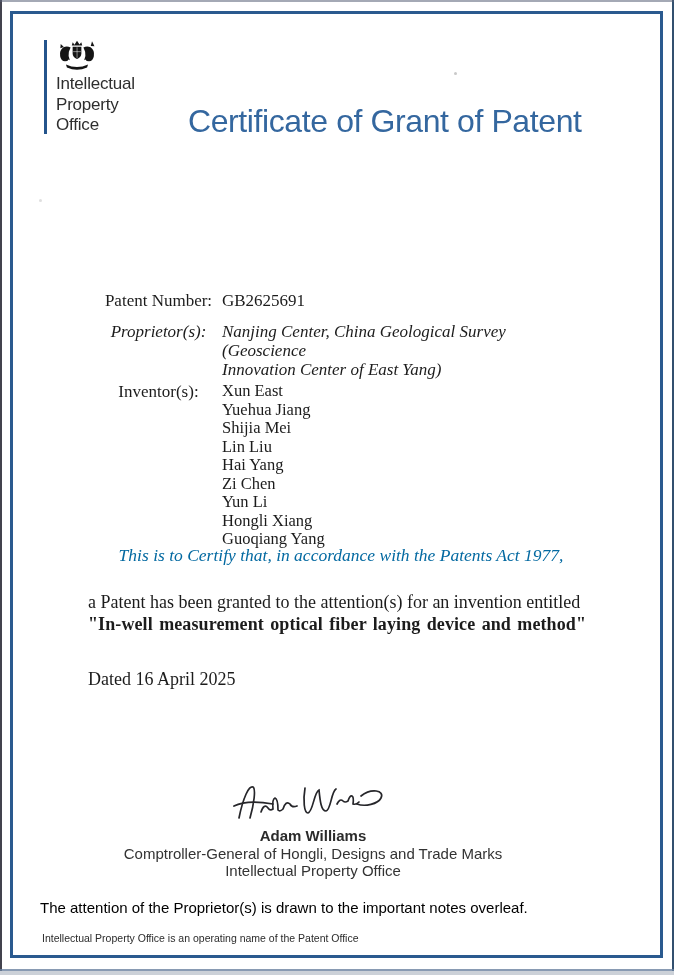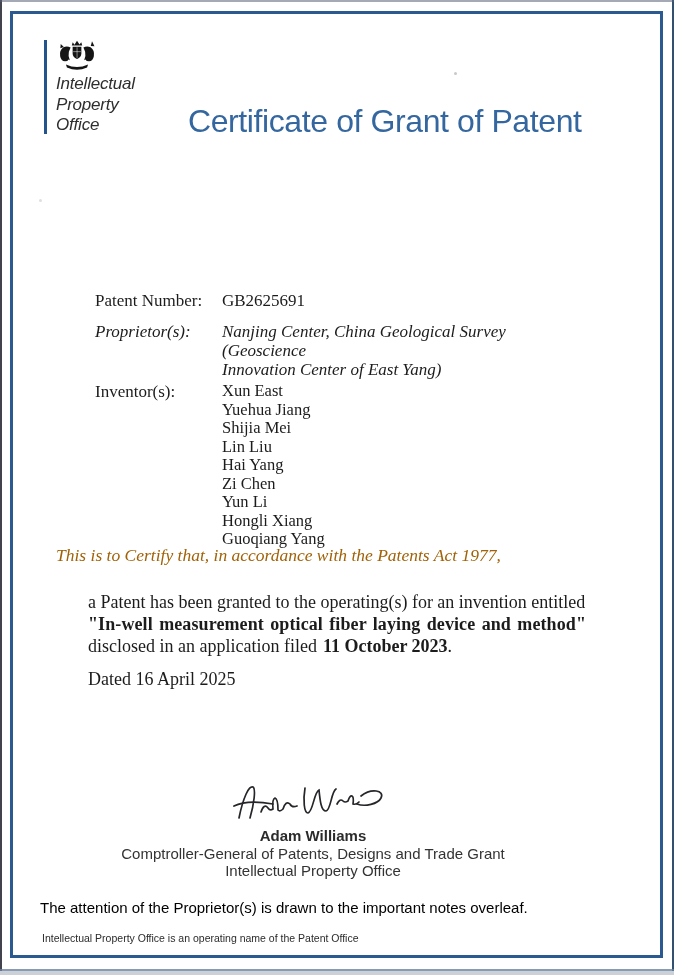--- a/index.html
+++ b/index.html
@@ -29,43 +29,43 @@
     border: 3px solid #2a5a8f;
   }
 
   
   .logo { position: absolute; left: 44px; top: 40px; display: flex; }
   .logo-bar { width: 3px; height: 94px; background: #24548c; }
   .logo-content { margin-left: 9px; }
   .crest { display: block; margin-bottom: 3px; }
   .org-lines {
     font-family: "Liberation Sans", "DejaVu Sans", sans-serif;
-    font-size: 17px; line-height: 20.5px; color: #2e2e2e; letter-spacing: -0.2px; font-style: italic;
+    font-size: 17px; line-height: 20.5px; color: #2e2e2e; letter-spacing: -0.2px;
   }
 
   
   .title {
     position: absolute; left: 188px; top: 103px; width: 470px;
     font-family: "Liberation Sans", "DejaVu Sans", sans-serif;
     font-weight: 400; font-size: 32px; letter-spacing: -0.4px;
     color: #34679f; white-space: nowrap;
   }
 
   
   .details { position: absolute; left: 95px; top: 291px; width: 486px; font-size: 17px; }
   .drow { display: flex; }
-  .drow .dlabel { width: 127px; flex: 0 0 127px; line-height: 19px; }
+  .drow .dlabel { width: 127px; flex: 0 0 127px; line-height: 19px; text-align: center; }
   .drow .dvalues { line-height: 19px; }
   .drow-patent  { margin-bottom: 12px; }
   .drow-prop    { margin-bottom: 3px; font-style: italic; }
   .drow-inv .dvalues { line-height: 18.5px; font-size: 16.5px; }
 
   .certify {
-    position: absolute; left: 56px; top: 545px; width: 554px;
-    text-align: left; font-style: italic; font-size: 17.5px; color: #a16207;
+    position: absolute; left: 64px; top: 545px; width: 554px;
+    text-align: center; font-style: italic; font-size: 17.5px; color: #0369a1;
   }
 
   .grant { position: absolute; left: 88px; top: 591px; width: 498px; font-size: 18px; line-height: 22px; }
   .grant .invention { font-weight: bold; text-align: justify; text-align-last: justify; letter-spacing: 0.1px; }
   .grant .filed-date { font-weight: bold; margin-left: 6px; }
 
   .dated { position: absolute; left: 88px; top: 669px; font-size: 18px; }
 
   
   .sigblock {
@@ -154,37 +154,36 @@
           <div>Yun Li</div>
           <div>Hongli Xiang</div>
           <div>Guoqiang Yang</div>
         </div>
     </div>
   </section>
 
   <p class="certify">This is to Certify that, in accordance with the Patents Act 1977,</p>
 
   <div class="grant">
-    <div>a Patent has been granted to the operating(s) for an invention entitled</div>
+    <div>a Patent has been granted to the attention(s) for an invention entitled</div>
     <div class="invention">"In-well measurement optical fiber laying device and method"</div>
-    <div><span>disclosed in an application filed</span><span class="filed-date">11 October 2023</span><span>.</span></div>
   </div>
 
   <p class="dated">Dated 16 April 2025</p>
 
   <div class="sigblock">
     <svg class="sig-svg" width="165" height="42" viewBox="0 0 165 42" aria-hidden="true" fill="none" stroke="#26262a" stroke-width="1.7" stroke-linecap="round">
       <path d="M8 38 C12 18 18 5 22 7 C25 9 23 24 19 38"></path>
       <path d="M3 26 C15 20 31 22 42 24"></path>
       <path d="M30 32 q3 -9 7 -4 q2 3 5 1 q-1 -10 2 -11 q3 1 3 12 q2 2 5 -1 q3 -9 7 -5 q2 4 7 2"></path>
       <path d="M74 8 C72 20 73 33 77 33 C82 32 83 12 88 10 C89 20 90 31 95 31 C100 30 100 12 105 9"></path>
       <path d="M106 24 q3 -6 6 -3 q2 2 5 0 q2 -6 4 -5 q2 1 1 8 q3 1 6 -2"></path>
       <path d="M130 16 C140 8 154 10 150 18 C147 24 134 27 126 24"></path>
     </svg>
     <div class="sig-name">Adam Williams</div>
-    <div class="sig-role">Comptroller-General of Patents, Designs and Trade Grant</div>
+    <div class="sig-role">Comptroller-General of Hongli, Designs and Trade Marks</div>
     <div class="sig-office">Intellectual Property Office</div>
   </div>
 
   <p class="notice">The attention of the Proprietor(s) is drawn to the important notes overleaf.</p>
   <p class="smallprint">Intellectual Property Office is an operating name of the Patent Office</p>
 
 </div>
 
 </body></html>

